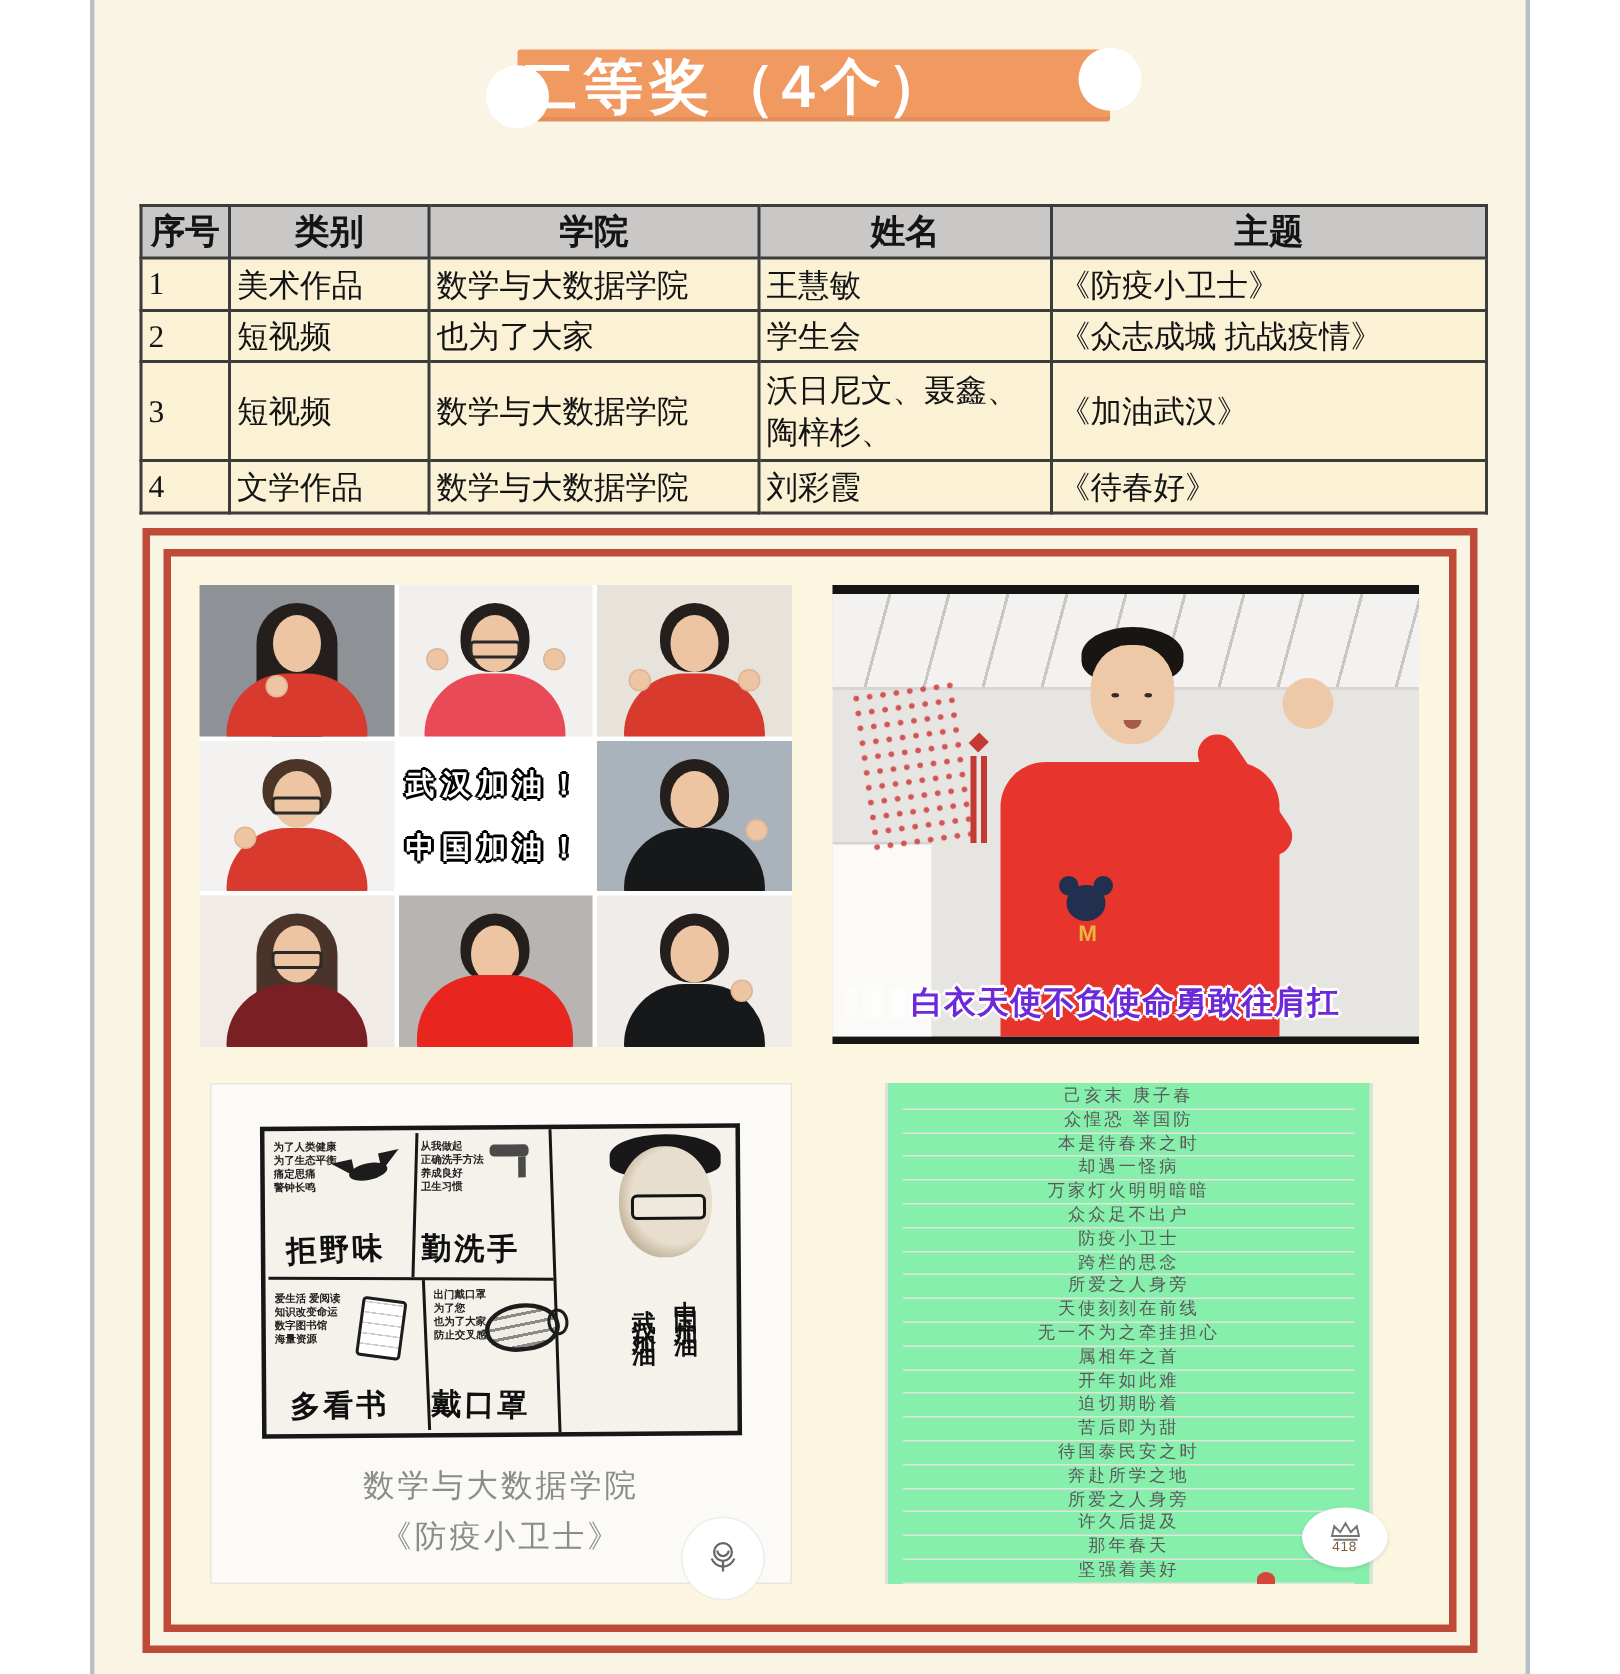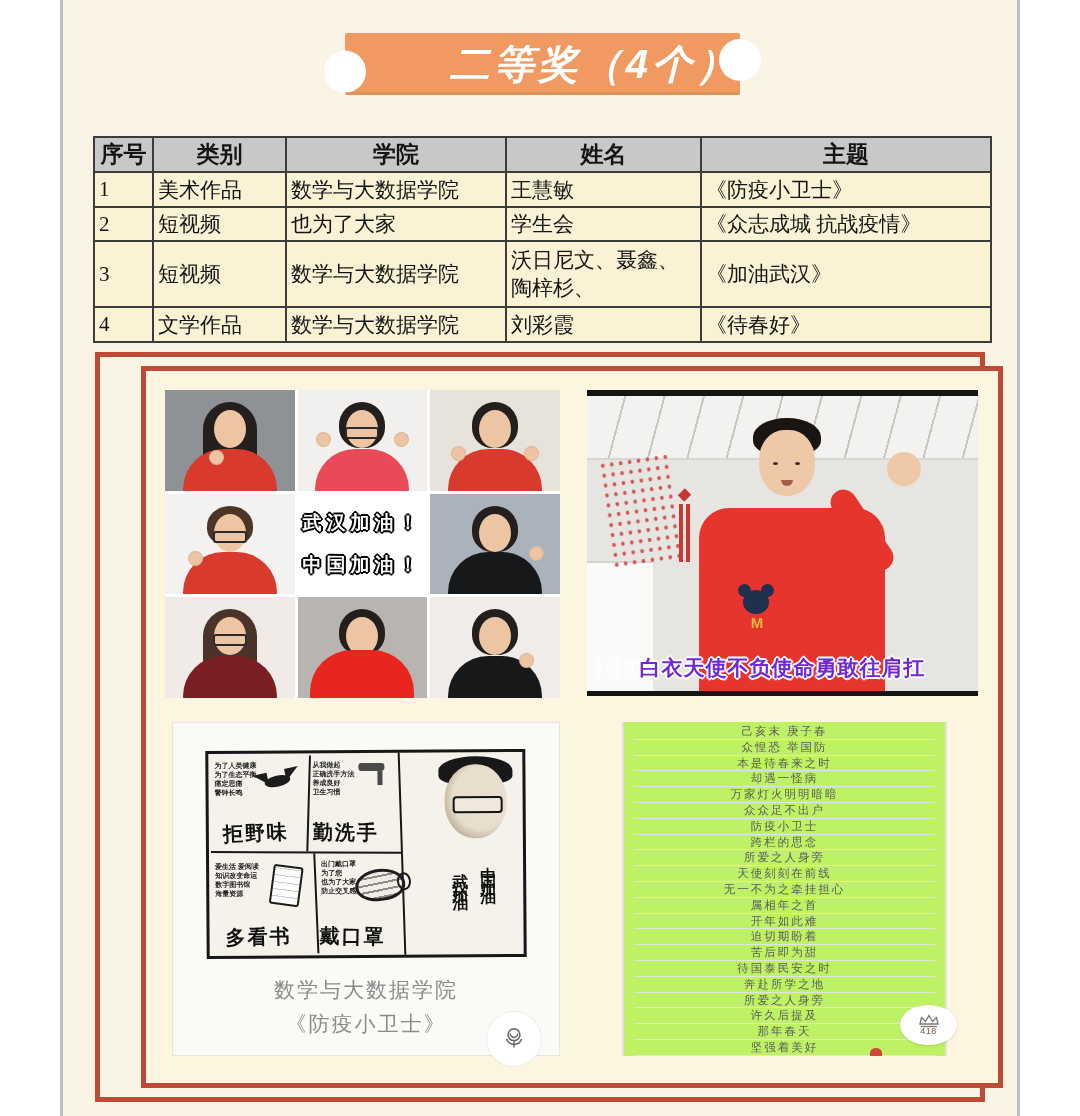--- a/index.html
+++ b/index.html
@@ -5,23 +5,23 @@
   html,body{margin:0;padding:0}
   body{width:1080px;height:1116px;position:relative;background:#ffffff;overflow:hidden;
        font-family:"Liberation Sans","DejaVu Sans",sans-serif;}
 
   
   .content-col{position:absolute;left:63px;top:0;width:954px;height:1116px;background:#f9f4e3;}
   .edge{position:absolute;top:0;width:3px;height:1116px;background:#b9bfc6;}
   .edge.l{left:60px}.edge.r{left:1017px}
 
   
-  .banner{position:absolute;left:345px;top:33px;width:395px;height:62px;background:#f09a62;
-          border-radius:2px;display:flex;align-items:center;justify-content:flex-end;
-          box-shadow:inset 0 -3px 0 rgba(0,0,0,.06);font-style:italic;}
+  .banner{position:absolute;left:345px;top:33px;width:395px;height:48px;background:#f09a62;
+          border-radius:2px;display:flex;align-items:center;justify-content:flex-start;
+          box-shadow:inset 0 -3px 0 rgba(0,0,0,.06);}
   .banner-title{color:#fff;font-size:40px;font-weight:700;letter-spacing:4px;white-space:nowrap;}
   .notch{position:absolute;width:42px;height:42px;border-radius:50%;background:#fff;top:50%;}
   .notch.l{left:-21px;transform:translateY(-32%);}
   .notch.r{right:-21px;transform:translateY(-60%);}
 
   
   table.awards{position:absolute;left:93px;top:136px;border-collapse:collapse;table-layout:fixed;
                width:897px;font-family:"Liberation Serif","DejaVu Serif",serif;}
   table.awards th,table.awards td{border:2px solid #3c3c3c;vertical-align:middle;
                padding:0 4px;color:#141414;}
@@ -29,21 +29,21 @@
   table.awards td{background:#fbf2d5;font-size:21px;}
   table.awards tbody tr:nth-child(1) td{height:33px;}
   table.awards tbody tr:nth-child(2) td{height:32px;}
   table.awards tbody tr:nth-child(3) td{height:64px;}
   table.awards tbody tr:nth-child(4) td{height:33px;}
 
   
   .red-outer{position:absolute;left:95px;top:352px;width:890px;height:750px;box-sizing:border-box;
              border:5px solid #c04a38;padding:9px;}
   .red-inner{width:100%;height:100%;box-sizing:border-box;border:5px solid #c04a38;
-             background:#fcf5df;position:relative;margin-left:32px;}
+             background:#fcf5df;position:relative;}
 
   
   .collage{position:absolute;left:19px;top:19px;width:395px;height:308px;background:#fff;
            display:grid;grid-template-columns:repeat(3,1fr);grid-template-rows:repeat(3,1fr);gap:3px;}
   .cell{position:relative;overflow:hidden;}
   .hair{position:absolute;left:50%;top:12px;transform:translateX(-50%);width:46px;height:46px;
         background:#241f1c;border-radius:50% 50% 44% 44%;}
   .hair.long{width:54px;height:90px;border-radius:27px 27px 16px 16px;}
   .head{position:absolute;left:50%;top:20px;transform:translateX(-50%);width:32px;height:38px;
         background:#eec5a3;border-radius:50%;}
@@ -154,21 +154,21 @@
   .cheer{position:absolute;writing-mode:vertical-rl;font-weight:900;font-size:16px;color:#101010;
          letter-spacing:7px;top:102px;}
   .cheer.c1{left:268px}
   .cheer.c2{left:240px;top:108px}
   .caption{position:absolute;left:0;right:0;text-align:center;color:#8b8b8b;font-size:21px;letter-spacing:2px;}
   .cap1{top:254px}.cap2{top:288px}
   .flower-badge{position:absolute;left:341px;top:641px;width:54px;height:54px;background:#fff;border-radius:50%;
          box-shadow:0 0 0 1px #ececea;display:flex;align-items:center;justify-content:center;}
 
   
-  .poem{position:absolute;left:476px;top:351px;width:325px;height:334px;background:#bef264;
+  .poem{position:absolute;left:476px;top:351px;width:325px;height:334px;background:#86efac;
         border-left:2px solid #e0dfdc;border-right:2px solid #e0dfdc;box-sizing:border-box;overflow:hidden;}
   .poem-lines{padding-top:2px;}
   .poem-line{height:14.8px;line-height:14.8px;text-align:center;font-size:11.5px;color:#5a5a5a;
         letter-spacing:2px;border-bottom:1px solid #e4e3e0;margin:0 10px;white-space:nowrap;}
   .heart{position:absolute;left:246px;top:326px;width:12px;height:10px;background:#d4453a;border-radius:50% 50% 0 0;}
   .crown-badge{position:absolute;left:754px;top:634px;width:57px;height:40px;background:#fff;border-radius:50%;
         box-shadow:0 1px 3px rgba(0,0,0,.12);display:flex;flex-direction:column;align-items:center;justify-content:center;}
   .crown-count{font-size:9px;color:#7a5b3d;line-height:9px;margin-top:-1px;letter-spacing:.5px;}
 </style>
 </head>

